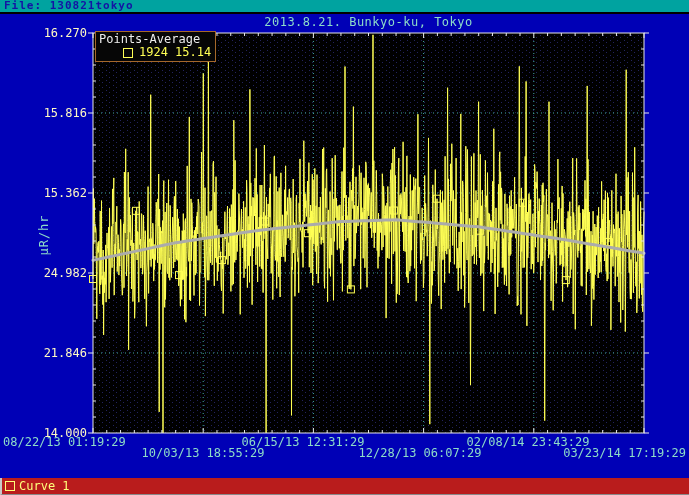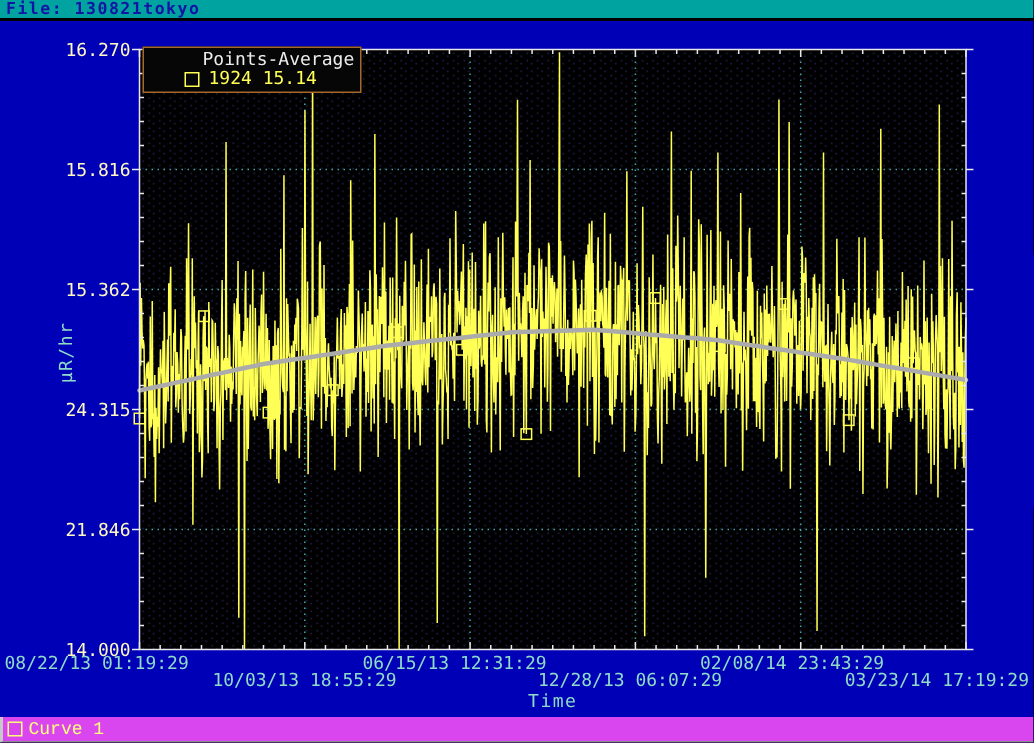--- a/index.html
+++ b/index.html
@@ -16,26 +16,26 @@
   .ytick{position:absolute;left:0;width:87px;text-align:right;color:#fef9c3;
           font-size:12px;line-height:12px;white-space:nowrap;}
   .xtick{position:absolute;color:#8EDCC8;font-size:12px;line-height:11px;white-space:nowrap;}
   .ctr{transform:translateX(-50%);}
   .ylab{position:absolute;left:44px;top:221px;transform:translate(-50%,-50%) rotate(-90deg);
           color:#8EDCC8;font-size:12px;white-space:nowrap;letter-spacing:1px;}
   .xlab{position:absolute;left:93px;top:446px;width:551px;text-align:center;
           color:#8EDCC8;font-size:12px;letter-spacing:1px;}
   .legend{position:absolute;left:95px;top:17px;background:#060606;border:1px solid #A5682A;
           padding:1px 4px 2px 3px;}
-  .legend-title{color:#ECECEC;font-size:12px;line-height:13px;white-space:nowrap;margin-left:36px;}
+  .legend-title{color:#ECECEC;font-size:12px;line-height:13px;white-space:nowrap;}
   .legend-entry{display:flex;align-items:center;color:#FFFF55;font-size:12px;line-height:13px;white-space:nowrap;padding-left:24px;}
   .sq{display:inline-block;width:8px;height:8px;border:1px solid #FFFF55;margin-right:6px;flex:0 0 auto;}
-  .statusbar{position:absolute;left:0;top:478px;width:689px;height:17px;background:#d946ef;
+  .statusbar{position:absolute;left:0;top:478px;width:689px;height:17px;background:#b91c1c;
           border-left:2px solid #C8C8C8;border-bottom:1px solid #8A8A8A;box-sizing:border-box;
-          display:flex;align-items:center;color:#FFFF7B;font-size:12px;font-family:Liberation Mono, monospace;}
+          display:flex;align-items:center;color:#FFFF7B;font-size:12px;}
   .sq2{display:inline-block;width:8px;height:8px;border:1px solid #FFFF7B;margin:0 4px 0 3px;flex:0 0 auto;}
 </style>
 </head>
 <body>
 
 <div class="screen">
   <div class="topbar">
     <span>File: 130821tokyo</span>
   </div>
   <div class="sep"></div>
@@ -203,37 +203,37 @@
         <line x1="93" y1="355" x2="96" y2="355" stroke="#E8E8E8"></line>
         <line x1="641" y1="355" x2="644" y2="355" stroke="#E8E8E8"></line>
         <line x1="93" y1="371.00000000000006" x2="96" y2="371.00000000000006" stroke="#E8E8E8"></line>
         <line x1="641" y1="371.00000000000006" x2="644" y2="371.00000000000006" stroke="#E8E8E8"></line>
         <line x1="93" y1="386.99999999999994" x2="96" y2="386.99999999999994" stroke="#E8E8E8"></line>
         <line x1="641" y1="386.99999999999994" x2="644" y2="386.99999999999994" stroke="#E8E8E8"></line>
         <line x1="93" y1="403" x2="96" y2="403" stroke="#E8E8E8"></line>
         <line x1="641" y1="403" x2="644" y2="403" stroke="#E8E8E8"></line>
       </svg>
 
+    <div class="chart-title">2013.8.21.  Bunkyo-ku,  Tokyo</div>
 
     <div class="ytick" style="top:13px">16.270</div>
     <div class="ytick" style="top:93px">15.816</div>
     <div class="ytick" style="top:173px">15.362</div>
-    <div class="ytick" style="top:253px">24.315</div>
+    <div class="ytick" style="top:253px">24.982</div>
     <div class="ytick" style="top:333px">21.846</div>
     <div class="ytick" style="top:413px">14.000</div>
 
     <div class="xtick" style="left:3px;top:423px">08/22/13 01:19:29</div>
     <div class="xtick ctr" style="left:203px;top:434px">10/03/13 18:55:29</div>
     <div class="xtick ctr" style="left:303px;top:423px">06/15/13 12:31:29</div>
     <div class="xtick ctr" style="left:420px;top:434px">12/28/13 06:07:29</div>
     <div class="xtick ctr" style="left:528px;top:423px">02/08/14 23:43:29</div>
     <div class="xtick" style="right:3px;top:434px">03/23/14 17:19:29</div>
 
     <div class="ylab">μR/hr</div>
-    <div class="xlab">Time</div>
 
     <div class="legend">
       <div class="legend-title">Points-Average</div>
       <div class="legend-entry">
         <span class="sq"></span>
         <span>1924  15.14</span>
       </div>
     </div>
   </div>
 

